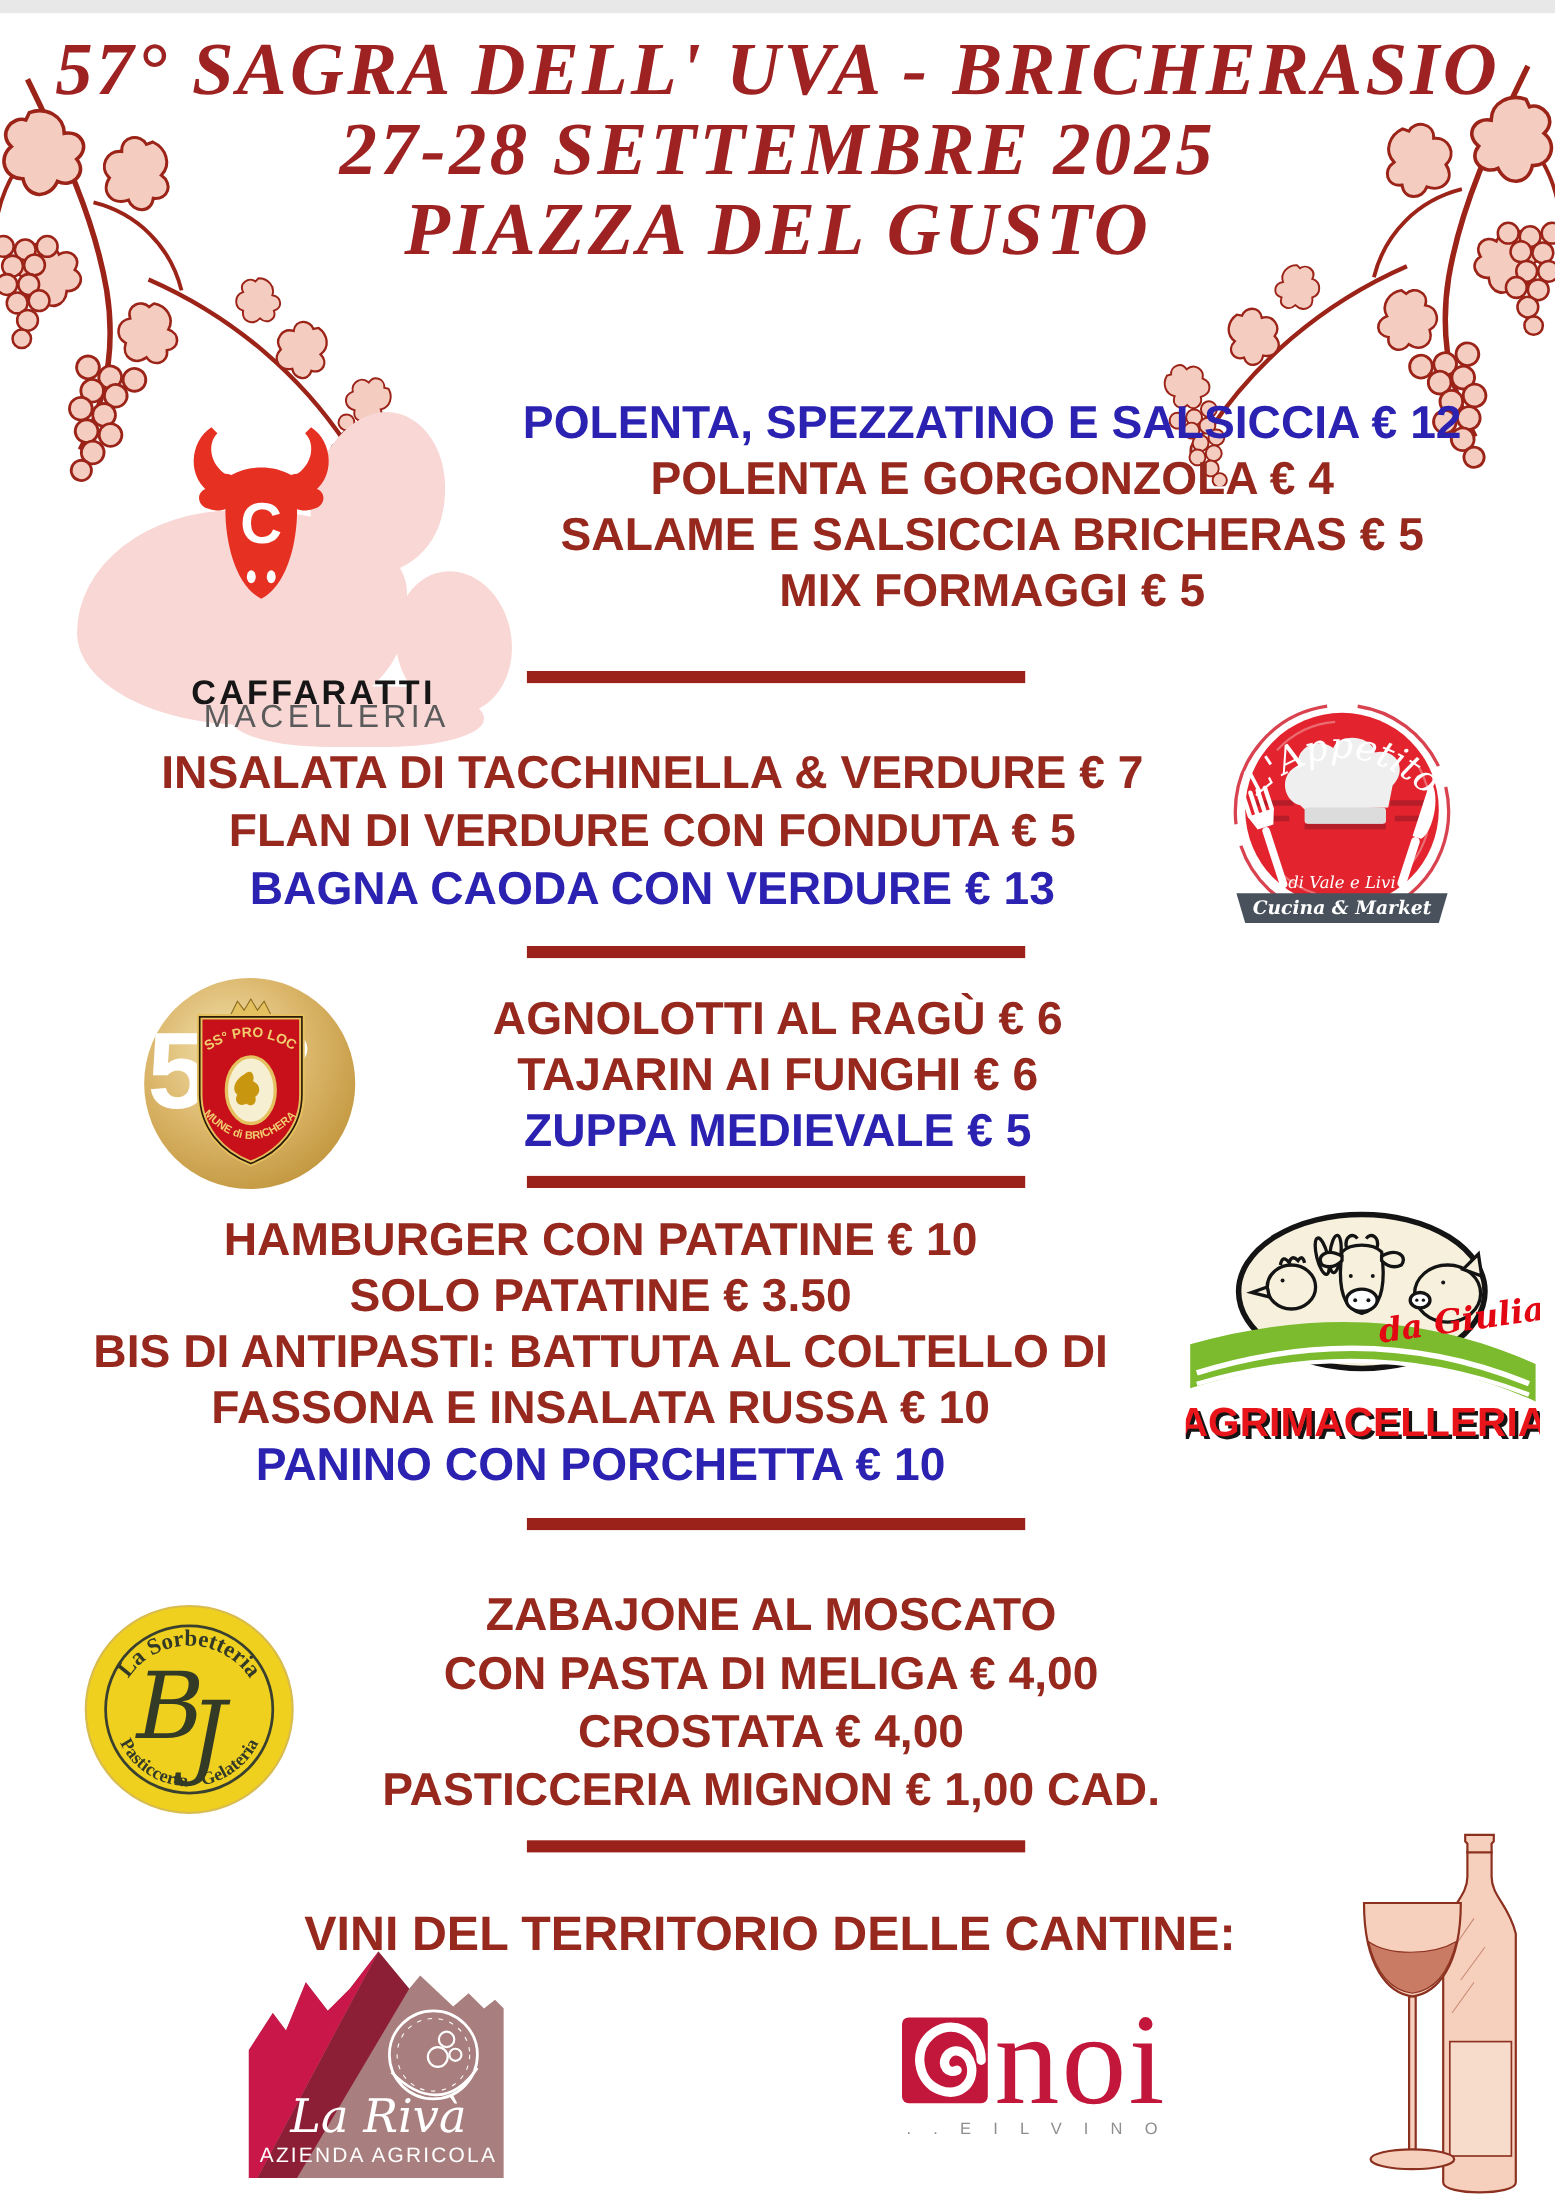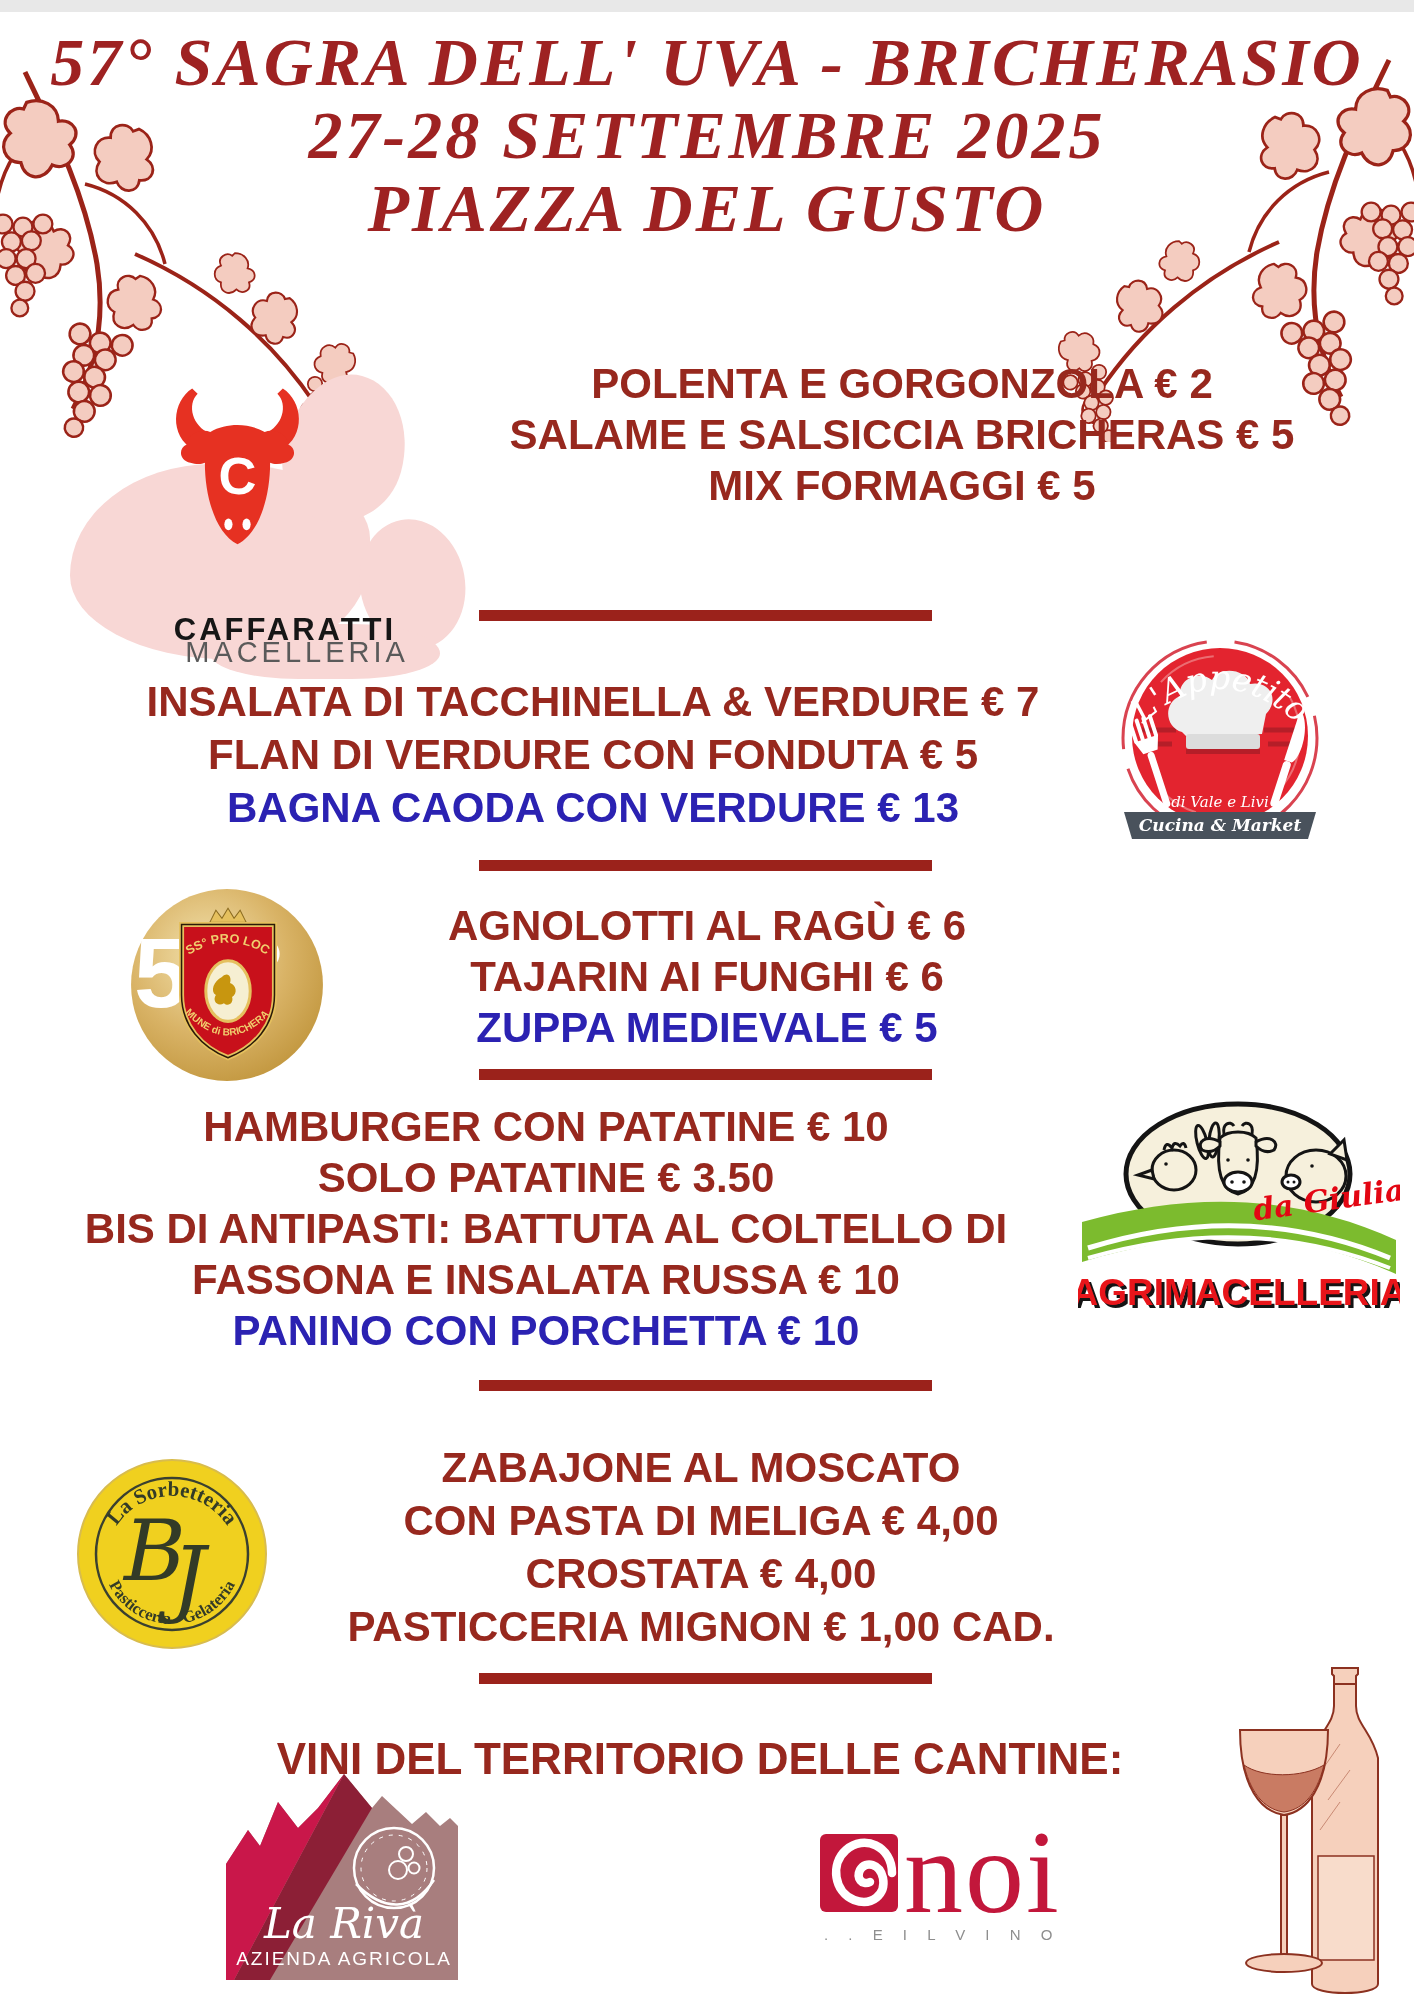--- a/index.html
+++ b/index.html
@@ -123,21 +123,22 @@
       <path d="M50,48 C40,44 24,50 24,62 C14,66 16,80 28,82 C34,84 40,84 44,82 C44,120 56,160 80,172 C104,160 116,120 116,82 C120,84 126,84 132,82 C144,80 146,66 136,62 C136,50 120,44 110,48 C92,38 68,38 50,48 Z" fill="#E63122"></path>
       <ellipse cx="70" cy="150" rx="4.5" ry="6.5" fill="#ffffff"></ellipse>
       <ellipse cx="90" cy="150" rx="4.5" ry="6.5" fill="#ffffff"></ellipse>
       <text x="80" y="116" text-anchor="middle" font-family="Liberation Sans, sans-serif" font-size="58" font-weight="bold" fill="#ffffff">C</text>
     </svg>
     <div class="caff-name">CAFFARATTI</div>
     <div class="caff-sub">MACELLERIA</div>
   </div>
 
   <div id="menu1" class="menu">
-    <div class="mi">POLENTA E GORGONZOLA € 2</div>
+    <div class="mi blue">POLENTA, SPEZZATINO E SALSICCIA € 12</div>
+    <div class="mi">POLENTA E GORGONZOLA € 4</div>
     <div class="mi">SALAME E SALSICCIA BRICHERAS € 5</div>
     <div class="mi">MIX FORMAGGI € 5</div>
   </div>
 
   <div id="div1" class="divider"></div>
 
   <div id="menu2" class="menu">
     <div class="mi">INSALATA DI TACCHINELLA &amp; VERDURE € 7</div>
     <div class="mi">FLAN DI VERDURE CON FONDUTA € 5</div>
     <div class="mi blue">BAGNA CAODA CON VERDURE € 13</div>

